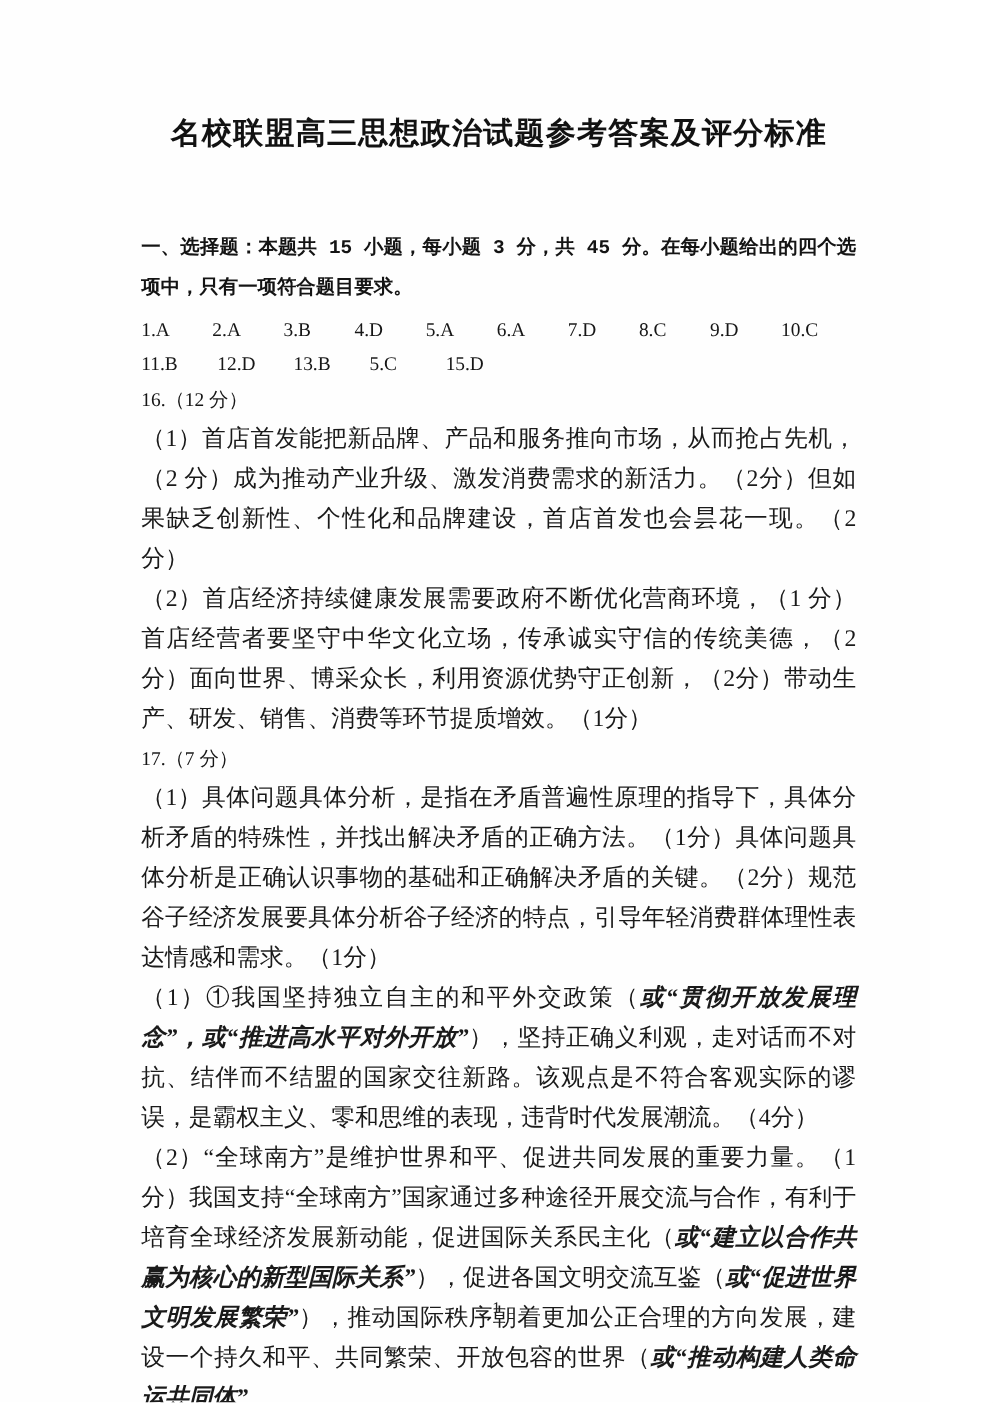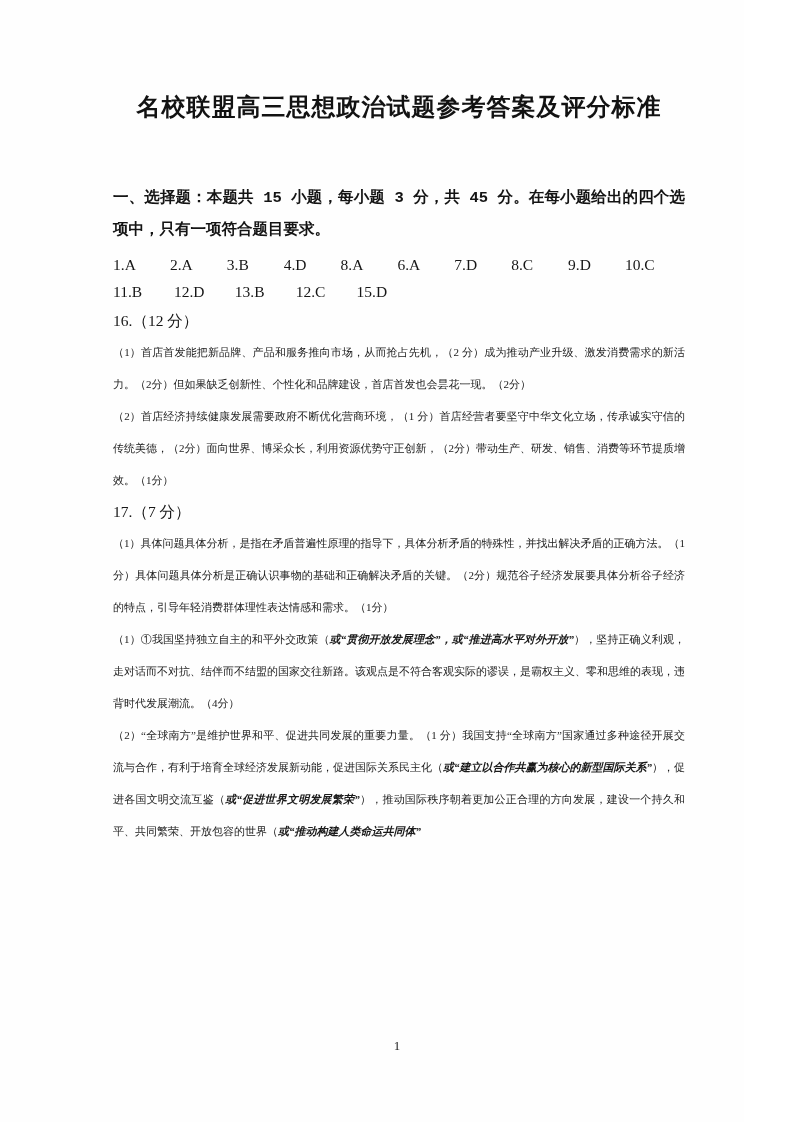--- a/index.html
+++ b/index.html
@@ -64,21 +64,21 @@
   .frq-heading {
     line-height: 29px;
     margin-top: 1px;
   }
   .qnum {
     font-size: 15.5px;
     line-height: 31px;
     margin: 0;
   }
   .para {
-    font-size: 11px;
+    font-size: 19px;
     line-height: 32px;
     text-align: justify;
     margin: 0;
     color: #1a1a1a;
   }
   .kai {
     font-style: italic;
     font-weight: 600;
   }
   .page-number {
@@ -101,32 +101,32 @@
     <h1 class="doc-title">名校联盟高三思想政治试题参考答案及评分标准</h1>
 
     <p class="sec-heading intro">一、选择题：本题共 15 小题，每小题 3 分，共 45 分。在每小题给出的四个选项中，只有一项符合题目要求。</p>
 
     <div class="answers-block">
       <p class="answers-row">
         <span class="ans">1.A</span>
         <span class="ans">2.A</span>
         <span class="ans">3.B</span>
         <span class="ans">4.D</span>
-        <span class="ans">8.A</span>
+        <span class="ans">5.A</span>
         <span class="ans">6.A</span>
         <span class="ans">7.D</span>
         <span class="ans">8.C</span>
         <span class="ans">9.D</span>
         <span class="ans">10.C</span>
       </p>
       <p class="answers-row">
         <span class="ans wide">11.B</span>
         <span class="ans wide">12.D</span>
         <span class="ans wide">13.B</span>
-        <span class="ans wide">12.C</span>
+        <span class="ans wide">5.C</span>
         <span class="ans wide">15.D</span>
       </p>
     </div>
 
 
     <p class="qnum">16.（12 分）</p>
     <p class="para">（1）首店首发能把新品牌、产品和服务推向市场，从而抢占先机，（2 分）成为推动产业升级、激发消费需求的新活力。（2分）但如果缺乏创新性、个性化和品牌建设，首店首发也会昙花一现。（2分）</p>
     <p class="para">（2）首店经济持续健康发展需要政府不断优化营商环境，（1 分）首店经营者要坚守中华文化立场，传承诚实守信的传统美德，（2分）面向世界、博采众长，利用资源优势守正创新，（2分）带动生产、研发、销售、消费等环节提质增效。（1分）</p>
 
     <p class="qnum">17.（7 分）</p>

